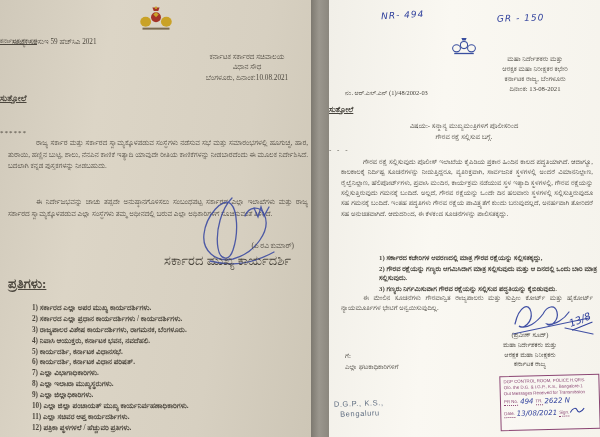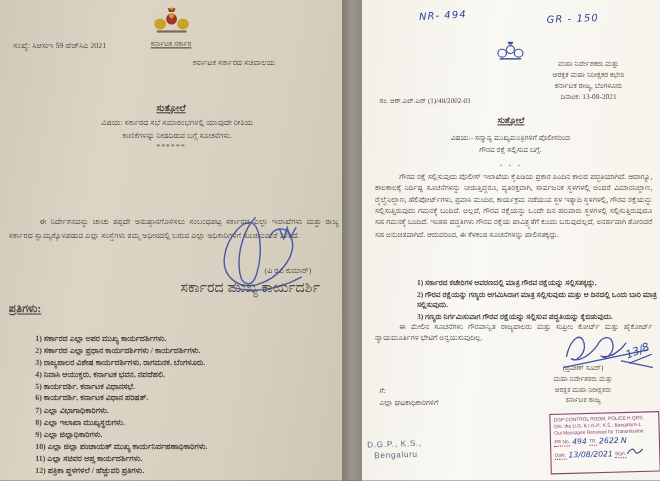--- a/index.html
+++ b/index.html
@@ -7,36 +7,36 @@
           font-family:"Liberation Serif","DejaVu Serif",serif;}
   .abs{position:absolute;}
   .doc{position:absolute;top:0;height:437px;}
   .doc-left{left:0;width:311px;color:#4c473e;
     background:linear-gradient(100deg,#d0c9ba,#dcd5c6 30%,#d7d0c1 70%,#cdc6b6);}
   .doc-right{left:329px;width:271px;color:#46433c;
     background:linear-gradient(95deg,#f1efe8,#faf8f2 40%,#f5f3ec);}
   .seam{position:absolute;left:311px;top:0;width:18px;height:437px;
     background:linear-gradient(90deg,#7d7970,#9b978e 45%,#8b877e);}
   .mark{position:absolute;background:#3c372e;opacity:.65;border-radius:2px;}
-  .ctr{text-align:center;}
+  .ctr{}
   .u{text-decoration:underline;}
   .b{font-weight:bold;}
   .just{text-align:justify;}
   .hw{font-family:"DejaVu Sans",sans-serif;font-style:italic;color:#2e3f9c;}
   
   .l-number{left:12px;top:38px;font-size:7.2px;}
-  .l-address{right:24px;top:52px;width:112px;text-align:left;font-size:7.2px;line-height:1.45;}
+  .l-address{right:8px;top:52px;width:112px;text-align:center;font-size:7.2px;line-height:1.45;}
   .l-title{left:0;top:93px;width:100%;font-size:8.5px;}
   .l-subject{left:55px;top:107px;width:212px;font-size:7.2px;line-height:1.55;text-align:center;}
   .l-stars{left:0;top:129px;width:100%;font-size:7px;letter-spacing:1px;}
   .l-para1{left:8px;top:138px;width:300px;font-size:7.2px;line-height:1.62;text-indent:28px;}
   .l-para2{left:8px;top:197px;width:300px;font-size:7.2px;line-height:1.62;text-indent:28px;}
-  .l-sname{right:28px;top:242px;font-size:7.2px;}
+  .l-sname{right:17px;top:242px;font-size:7.2px;}
   .l-stitle{right:20px;top:253px;font-size:13px;}
-  .l-copyhead{left:8px;top:276px;font-size:10px;}
+  .l-copyhead{left:8px;top:276px;font-size:13px;}
   ol.numlist{margin:16px;padding:0;list-style:none;counter-reset:c;font-weight:bold;}
   ol.numlist li{counter-increment:c;margin:0 0 2.4px 0;}
   ol.numlist li::before{content:counter(c) ") ";}
   .l-copies{left:16px;top:288px;width:290px;font-size:7.2px;line-height:1.18;}
   
   .hw-nr{left:52px;top:10px;font-size:9px;transform:rotate(-3deg);letter-spacing:1px;}
   .hw-gr{left:168px;top:13px;font-size:9px;transform:rotate(-2deg);letter-spacing:1px;}
   .r-office{right:6px;top:54px;width:118px;text-align:center;font-size:6.7px;line-height:1.5;}
   .r-number{left:16px;top:89px;font-size:6.4px;}
   .r-title{left:0;top:105px;width:100%;font-size:7.8px;}
@@ -79,31 +79,30 @@
         <ellipse cx="31.5" cy="18" rx="6" ry="5.5" fill="#c9a227"></ellipse>
         <rect x="5" y="24.5" width="30" height="2.2" fill="#7a6a4f"></rect>
       </svg>
     </div>
     <div class="abs ctr u" style="left:0;top:37px;width:311px;font-size:6.6px;">ಕರ್ನಾಟಕ ಸರ್ಕಾರ</div>
 
     <div class="abs l-number">ಸಂಖ್ಯೆ: ಸಿಆಸುಇ 59 ಹೆಚ್‌ಸಿಎ 2021</div>
 
     <div class="abs l-address">
       <div>ಕರ್ನಾಟಕ ಸರ್ಕಾರದ ಸಚಿವಾಲಯ</div>
+      <div>ವಿಧಾನ ಸೌಧ</div>
+      <div>ಬೆಂಗಳೂರು, ದಿನಾಂಕ:10.08.2021</div>
     </div>
 
     <div class="abs ctr b u l-title">ಸುತ್ತೋಲೆ</div>
 
-    <div class="abs l-subject">
-      <div>ವಿಷಯ: ಸರ್ಕಾರದ ಸಭೆ ಸಮಾರಂಭಗಳಲ್ಲಿ ಯಾವುದೇ ರೀತಿಯ</div>
-      <div>ಕಾಣಿಕೆಗಳನ್ನು ನೀಡದಿರುವ ಬಗ್ಗೆ ಸೂಚನೆಗಳು.</div>
-    </div>
     <div class="abs ctr l-stars">******</div>
 
-    <div class="abs just l-para2">ಈ ನಿರ್ದೇಶನವನ್ನು ಚಾಚು ತಪ್ಪದೇ ಅನುಷ್ಠಾನಗೊಳಿಸಲು ಸಂಬಂಧಪಟ್ಟ ಸರ್ಕಾರದ ಎಲ್ಲಾ ಇಲಾಖೆಗಳು ಮತ್ತು ರಾಜ್ಯ ಸರ್ಕಾರದ ಸ್ವಾಮ್ಯಕ್ಕೊಳಪಡುವ ಎಲ್ಲಾ ಸಂಸ್ಥೆಗಳು ತಮ್ಮ ಅಧೀನದಲ್ಲಿ ಬರುವ ಎಲ್ಲಾ ಅಧಿಕಾರಿಗಳಿಗೆ ಸೂಚಿಸುವಂತೆ ತಿಳಿಸಿದೆ.</div>
+    <div class="abs just l-para1">ರಾಜ್ಯ ಸರ್ಕಾರ ಮತ್ತು ಸರ್ಕಾರದ ಸ್ವಾಮ್ಯಕ್ಕೊಳಪಡುವ ಸಂಸ್ಥೆಗಳು ನಡೆಸುವ ಸಭೆ ಮತ್ತು ಸಮಾರಂಭಗಳಲ್ಲಿ ಹೂಗುಚ್ಛ, ಹಾರ, ತುರಾಯಿ, ಹಣ್ಣಿನ ಬುಟ್ಟಿ, ಶಾಲು, ನೆನಪಿನ ಕಾಣಿಕೆ ಇತ್ಯಾದಿ ಯಾವುದೇ ರೀತಿಯ ಕಾಣಿಕೆಗಳನ್ನು ನೀಡಬಾರದೆಂದು ಈ ಮೂಲಕ ನಿರ್ದೇಶಿಸಿದೆ. ಬದಲಾಗಿ ಕನ್ನಡ ಪುಸ್ತಕಗಳನ್ನು ನೀಡಬಹುದು.</div>
+    <div class="abs just l-para2">ಈ ನಿರ್ದೇಜಭವನ್ನು ಚಾಚು ತಪ್ಪದೇ ಅನುಷ್ಠಾನಗೊಳಿಸಲು ಸಂಬಂಧಪಟ್ಟ ಸರ್ಕಾರದ ಎಲ್ಲಾ ಇಲಾಖೆಗಳು ಮತ್ತು ರಾಜ್ಯ ಸರ್ಕಾರದ ಸ್ವಾಮ್ಯಕ್ಕೊಳಪಡುವ ಎಲ್ಲಾ ಸಂಸ್ಥೆಗಳು ತಮ್ಮ ಅಧೀನದಲ್ಲಿ ಬರುವ ಎಲ್ಲಾ ಅಧಿಕಾರಿಗಳಿಗೆ ಸೂಚಿಸುವಂತೆ ತಿಳಿಸಿದೆ.</div>
 
     <div class="abs" style="left:192px;top:190px;width:98px;height:78px;">
       <svg width="98" height="78" viewBox="0 0 98 78" fill="none" stroke="#3545a0" stroke-width="1.3" opacity="0.85" stroke-linecap="round">
         <path d="M40 8 C30 18 23 40 26 58 C28 70 37 72 41 60 C47 42 45 20 39 14 C31 6 14 26 12 44 C10 60 23 73 41 69 C63 63 80 40 72 24 C68 16 57 16 53 26"></path>
         <path d="M62 18 l4 9 l3 -10 l3 9 l5 -9"></path>
         <path d="M18 71 C40 77 62 73 82 62"></path>
       </svg>
     </div>
     <div class="abs l-sname">(ಪಿ ರವಿ ಕುಮಾರ್)</div>
     <div class="abs l-stitle">ಸರ್ಕಾರದ ಮುಖ್ಯ ಕಾರ್ಯದರ್ಶಿ</div>

